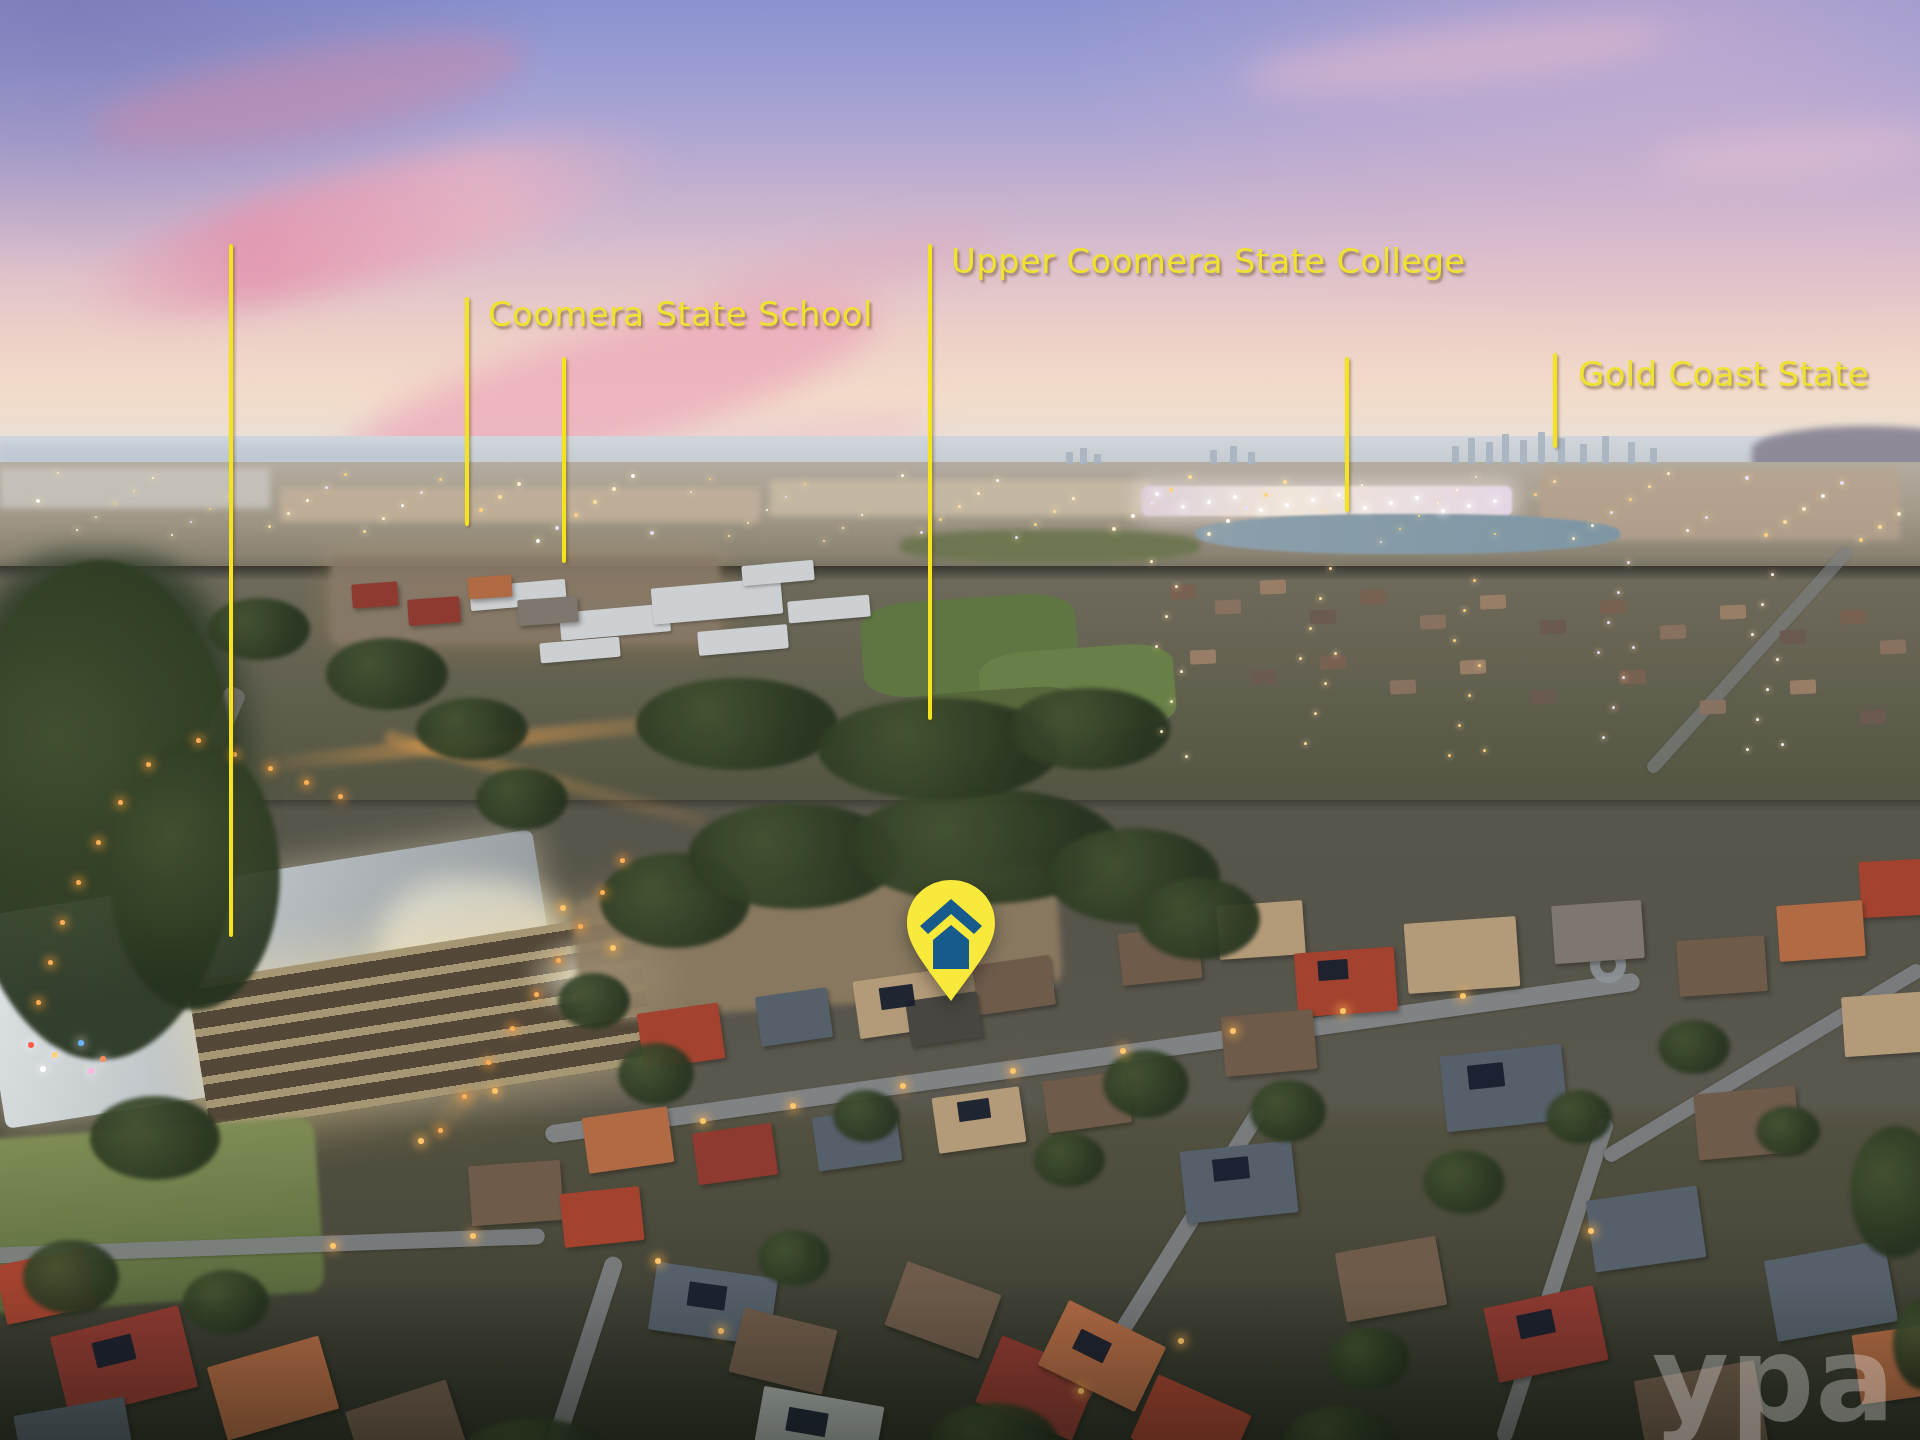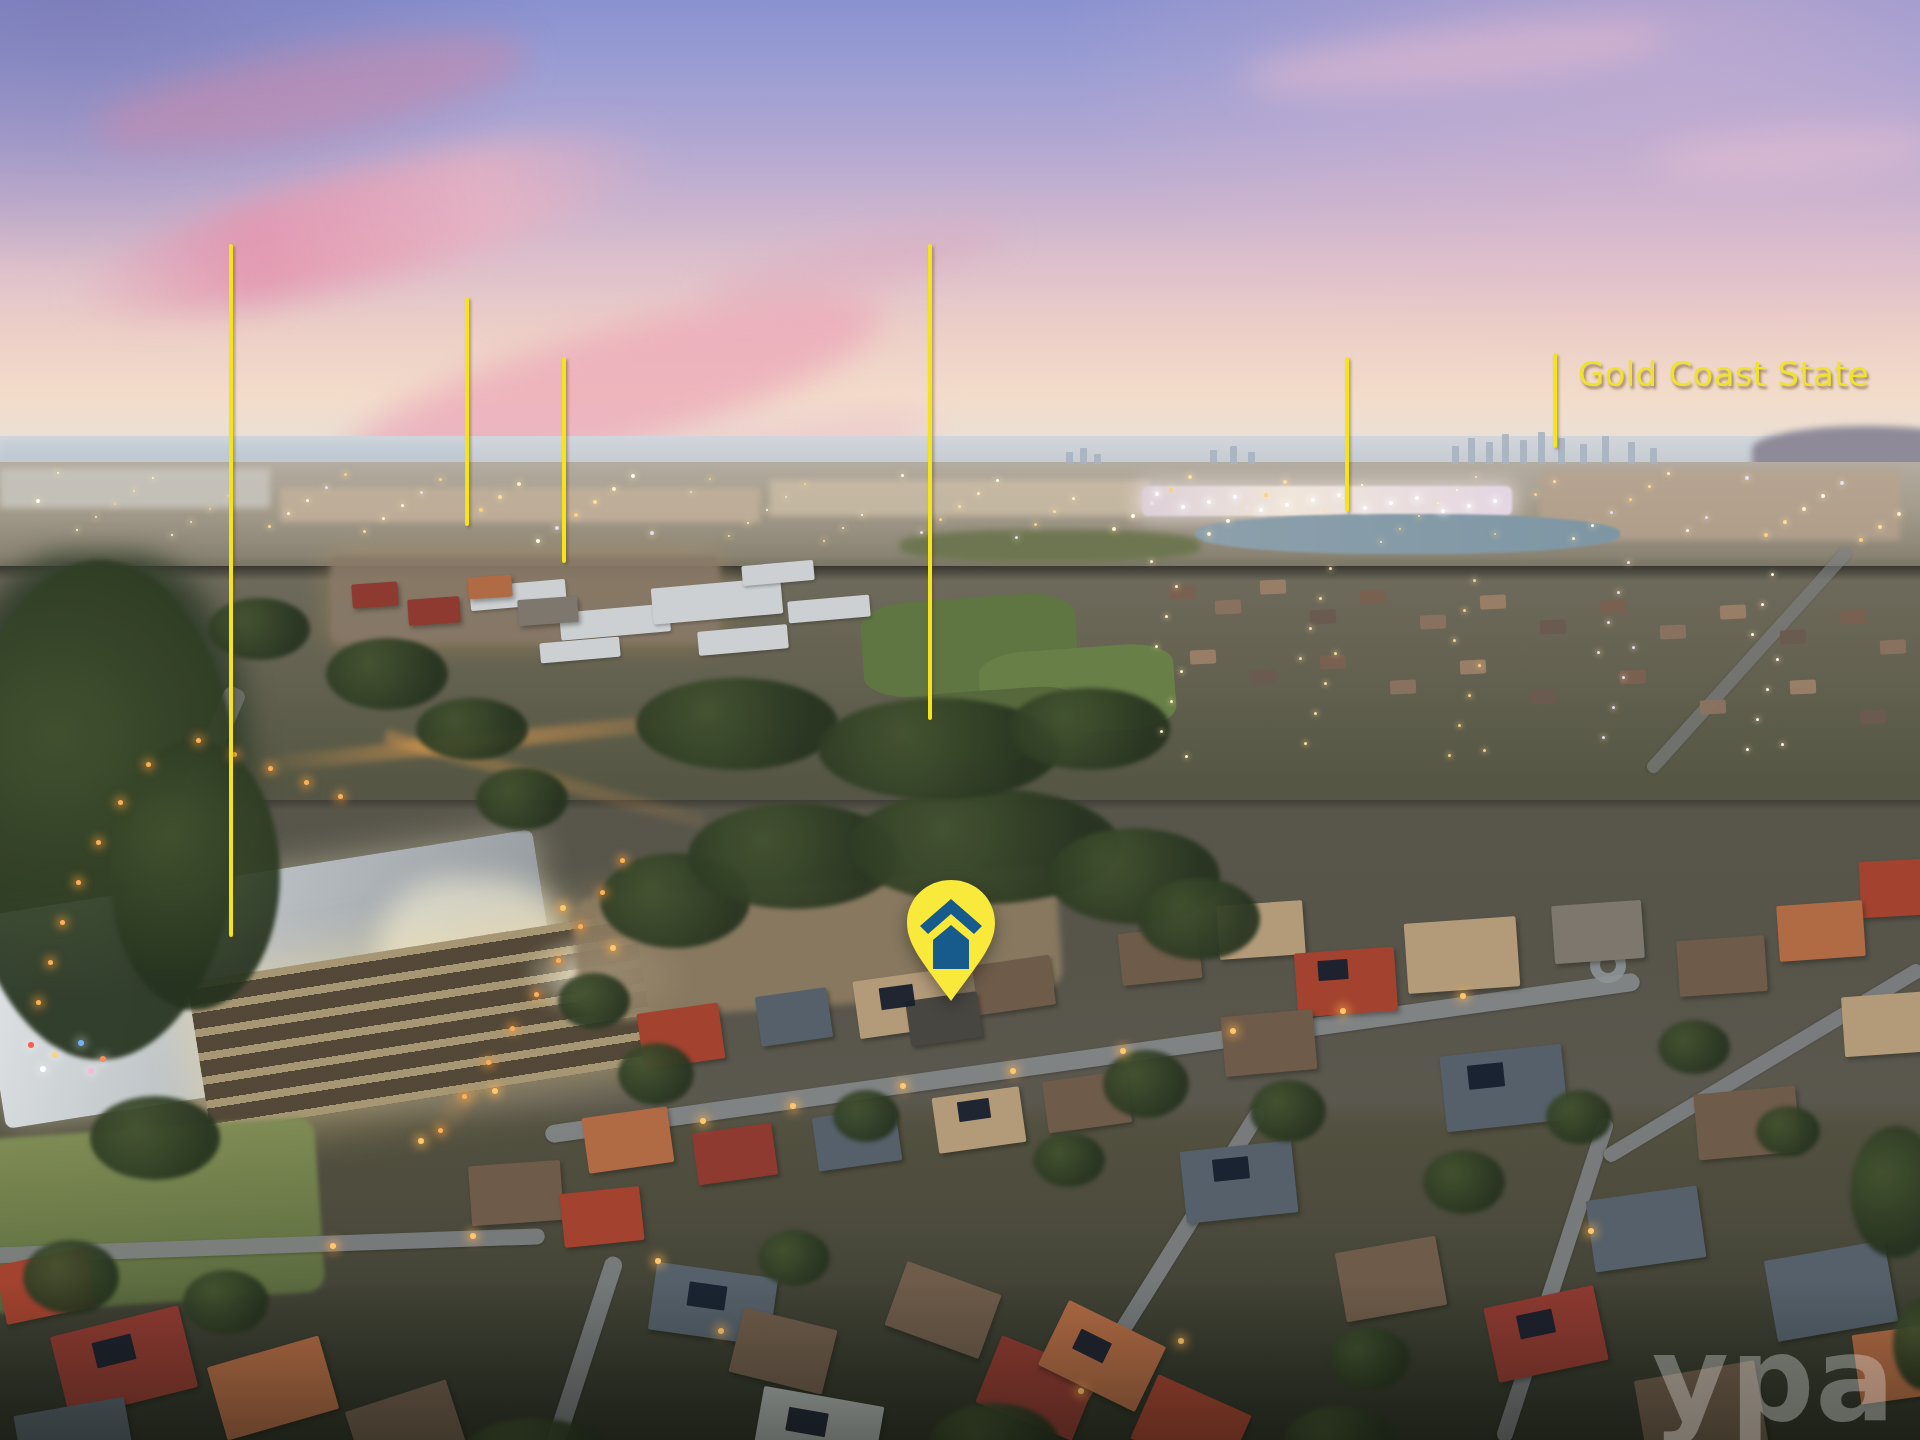--- a/index.html
+++ b/index.html
@@ -526,16 +526,18 @@
     </svg>
   </div>
 
   <div class="vline vl1"></div>
   <div class="vline vl2"></div>
   <div class="vline vl3"></div>
   <div class="vline vl4"></div>
   <div class="vline vl5"></div>
   <div class="vline vl6"></div>
 
+  <div class="label lb2">Coomera State School</div>
+  <div class="label lb4">Upper Coomera State College</div>
   <div class="label lb6">Gold Coast State</div>
 
   <div class="watermark">ypa</div>
 </div>
 
 </body></html>

